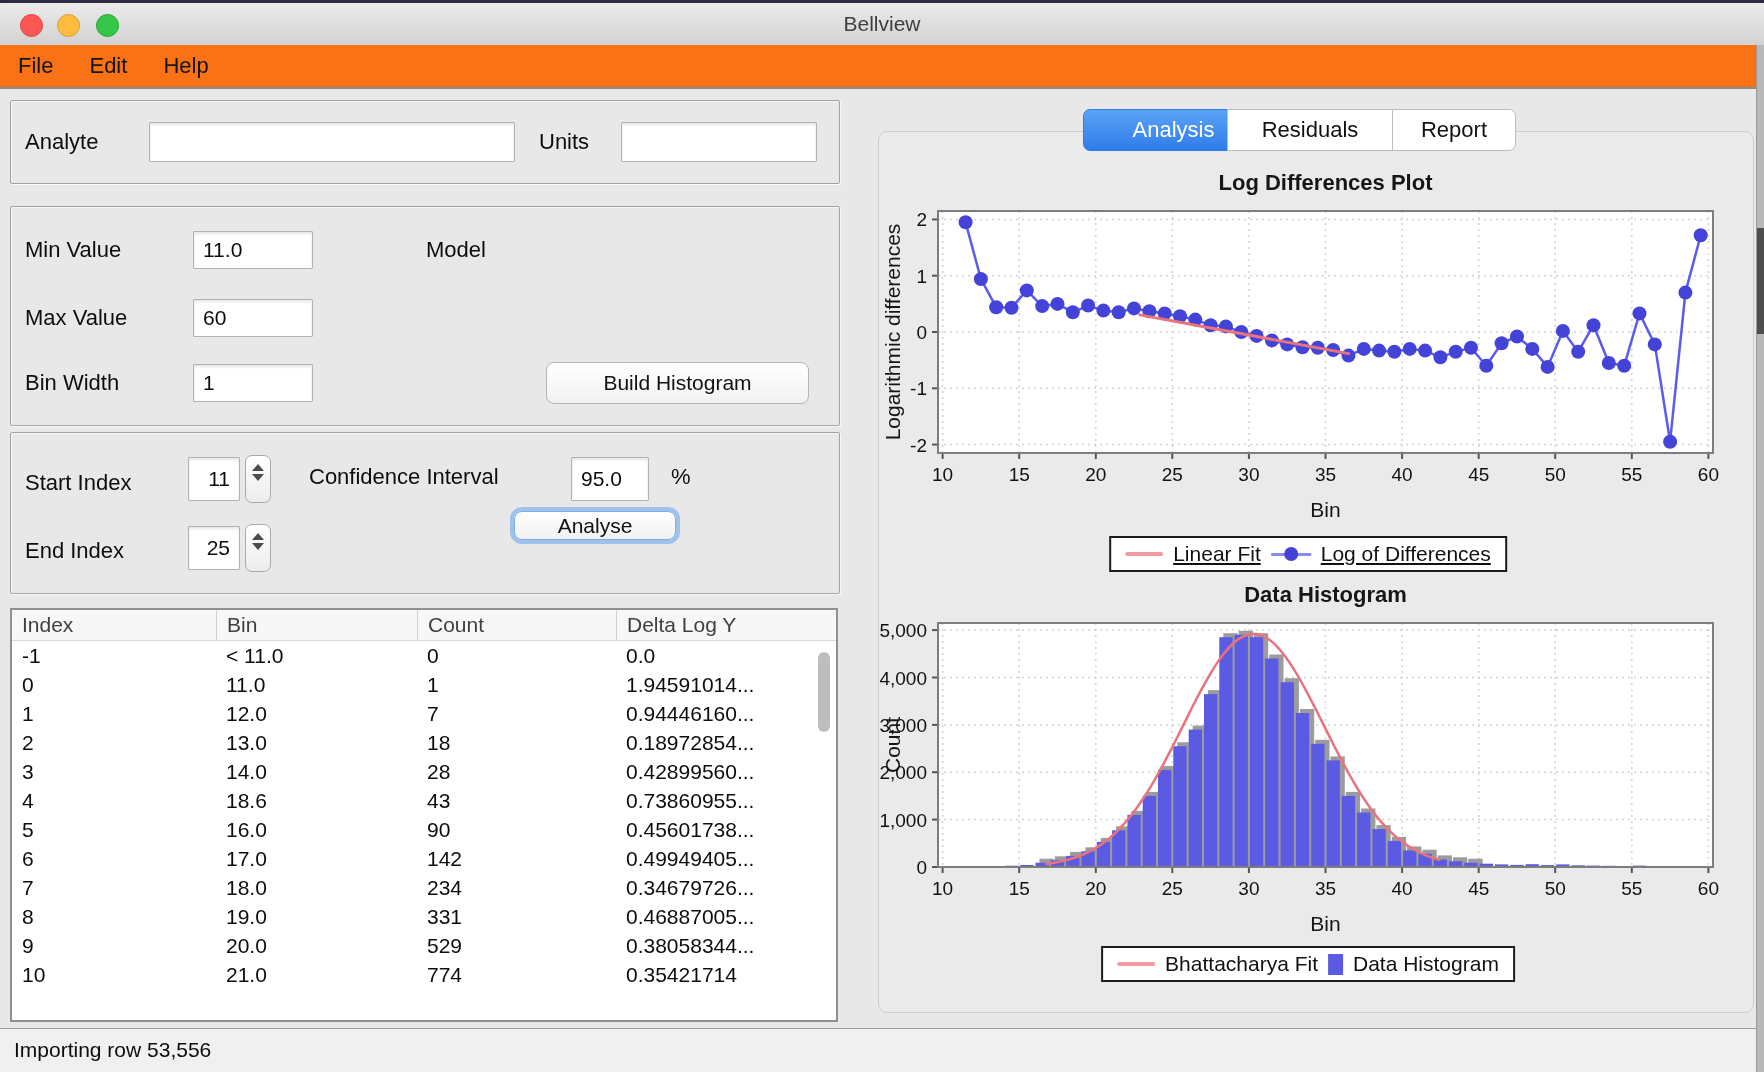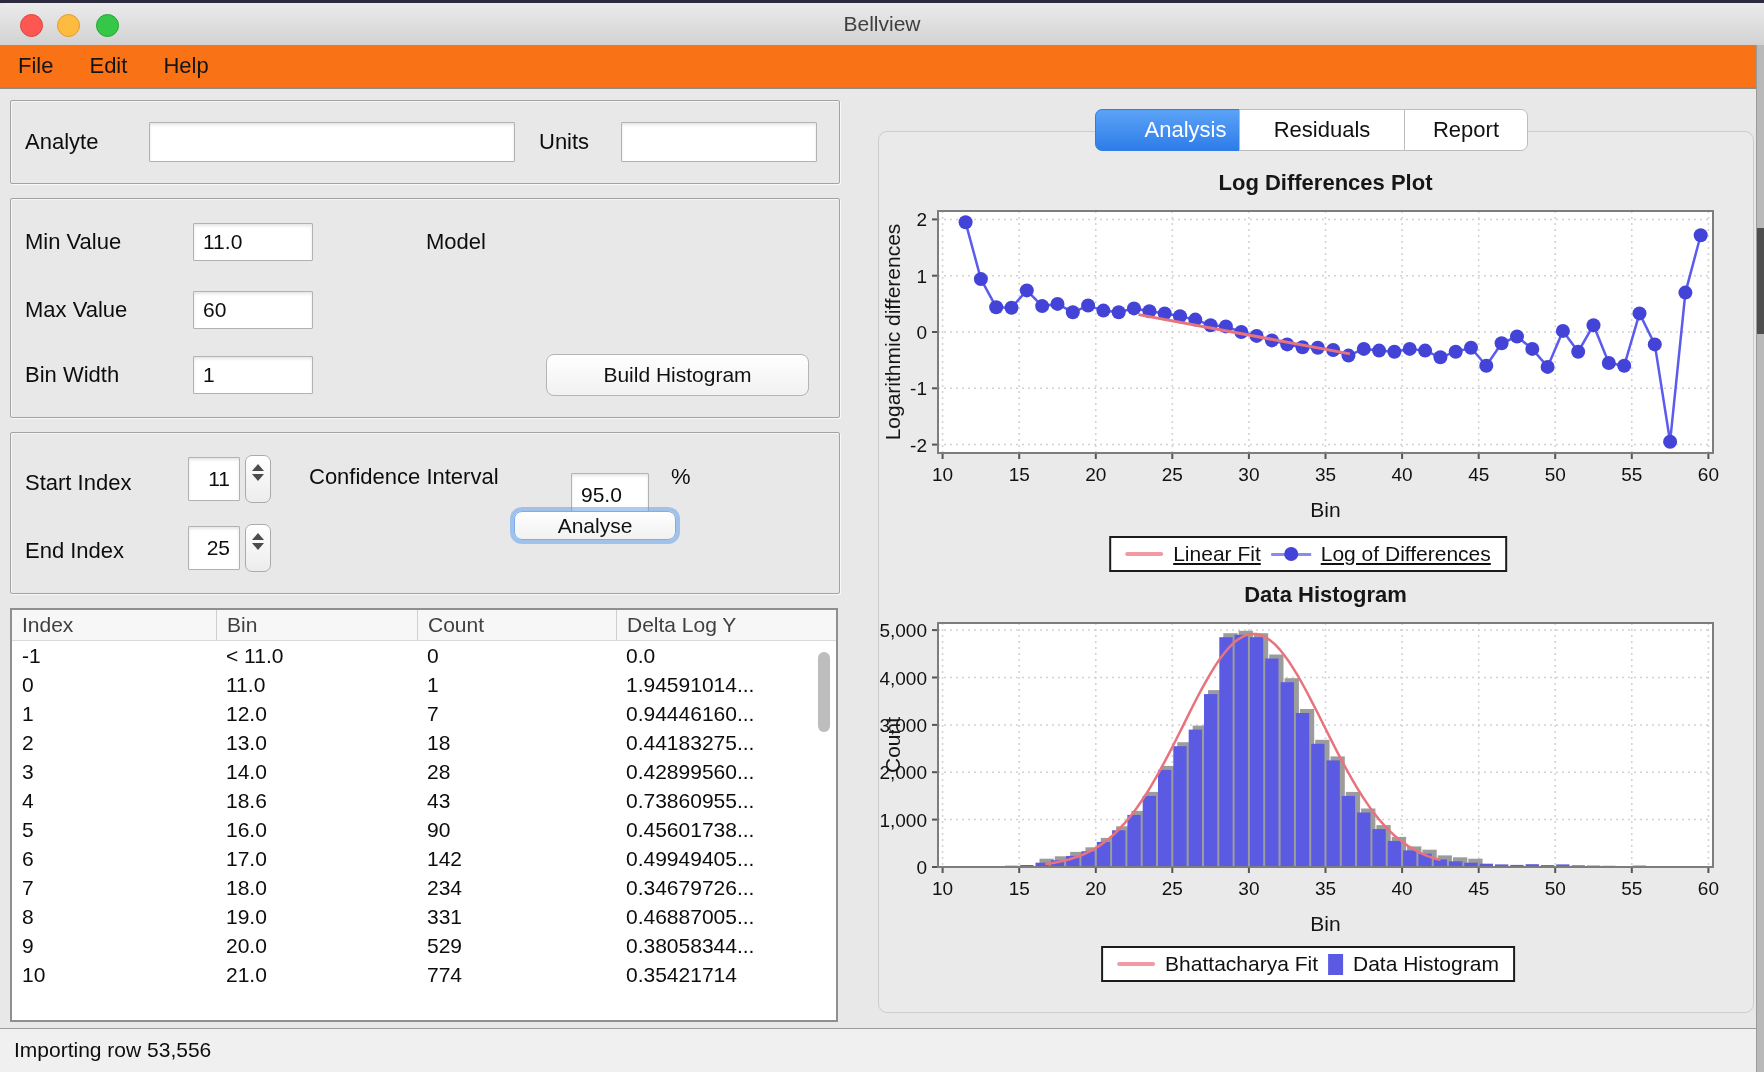--- a/index.html
+++ b/index.html
@@ -53,21 +53,21 @@
   
   .statusbar{position:absolute;left:0;top:1028px;width:1764px;height:44px;background:#f0f0f0;
              border-top:1px solid #9c9c9c;}
   .status-text{position:absolute;left:14px;top:0;font-size:21px;line-height:42px;color:#0d0d0d;}
   
   .rpanel{position:absolute;left:878px;top:131px;width:874px;height:880px;background:#eaeaea;
           border:1px solid #cdcdcd;border-radius:9px;}
   .tabbar{position:absolute;left:1083px;top:109px;height:42px;display:flex;}
   .tab{height:42px;background:#fff;border:1px solid #bdbdbd;margin-left:-1px;font-size:22px;
        display:flex;align-items:center;justify-content:center;color:#111;box-sizing:border-box;}
-  .tab.first{border-radius:7px 0 0 7px;margin-left:12px;padding-left:36px;}
+  .tab.first{border-radius:7px 0 0 7px;margin-left:0;padding-left:36px;}
   .tab.last{border-radius:0 7px 7px 0;}
   .tab.selected{background:linear-gradient(#5ba3f7,#2e7ce8);border-color:#2e7ce8;color:#fff;}
   .chart-svg{position:absolute;}
   .chart-svg text{font-family:"Liberation Sans","DejaVu Sans",sans-serif;}
   .tick{font-size:19px;fill:#111;}
   .ctitle{font-size:22px;font-weight:bold;fill:#161616;}
   .alabel{font-size:21px;fill:#161616;}
   .legend{position:absolute;transform:translateX(-50%);background:#fff;border:2px solid #1b1b1b;
           display:flex;align-items:center;gap:10px;padding:4px 14px;white-space:nowrap;font-size:21px;}
   .sw-line{display:inline-block;width:38px;height:4px;background:#f29aa3;border-radius:2px;}
@@ -99,40 +99,40 @@
       <div class="menu-item">Help</div>
     </div>
 
   <div class="panel" style="left:10px;top:100px;width:828px;height:82px;">
     <div class="lbl" style="left:14px;top:28px;">Analyte</div>
     <input class="txtin" style="left: 138px; top: 21px; width: 366px; height: 40px;" value="">
     <div class="lbl" style="left:528px;top:28px;">Units</div>
     <input class="txtin" style="left: 610px; top: 21px; width: 196px; height: 40px;" value="">
   </div>
 
-  <div class="panel" style="left:10px;top:198px;width:828px;height:218px;">
+  <div class="panel" style="left:10px;top:206px;width:828px;height:218px;">
     <div class="lbl" style="left:14px;top:30px;">Min Value</div>
     <input class="txtin" style="left: 182px; top: 24px; width: 120px; height: 38px;" value="11.0">
     <div class="lbl" style="left:14px;top:98px;">Max Value</div>
     <input class="txtin" style="left: 182px; top: 92px; width: 120px; height: 38px;" value="60">
     <div class="lbl" style="left:14px;top:163px;">Bin Width</div>
     <input class="txtin" style="left: 182px; top: 157px; width: 120px; height: 38px;" value="1">
     <div class="lbl" style="left:415px;top:30px;">Model</div>
     <button class="btn" style="left:535px;top:155px;width:263px;height:42px;">Build Histogram</button>
   </div>
 
   <div class="panel" style="left:10px;top:432px;width:828px;height:160px;">
     <div class="lbl" style="left:14px;top:37px;">Start Index</div>
     <input class="txtin" style="left: 177px; top: 24px; width: 52px; height: 44px; text-align: right;" value="11">
     <div class="stepper" style="left:234px;top:22px;">
       <div class="tri-up"></div>
       <div class="tri-dn"></div>
     </div>
     <div class="lbl" style="left:298px;top:31px;">Confidence Interval</div>
-    <input class="txtin" style="left: 560px; top: 24px; width: 78px; height: 44px; margin-top: 16px;" value="95.0">
+    <input class="txtin" style="left: 560px; top: 24px; width: 78px; height: 44px;" value="95.0">
     <div class="lbl" style="left:660px;top:31px;">%</div>
     <div class="lbl" style="left:14px;top:105px;">End Index</div>
     <input class="txtin" style="left: 177px; top: 93px; width: 52px; height: 44px; text-align: right;" value="25">
     <div class="stepper" style="left:234px;top:91px;">
       <div class="tri-up"></div>
       <div class="tri-dn"></div>
     </div>
     <button class="btn btn-focused" style="left:503px;top:78px;width:162px;height:29px;">Analyse</button>
   </div>
 
@@ -159,21 +159,21 @@
         <div class="trow">
           <div class="td">1</div>
           <div class="td">12.0</div>
           <div class="td">7</div>
           <div class="td">0.94446160...</div>
         </div>
         <div class="trow">
           <div class="td">2</div>
           <div class="td">13.0</div>
           <div class="td">18</div>
-          <div class="td">0.44183275...</div>
+          <div class="td">0.18972854...</div>
         </div>
         <div class="trow">
           <div class="td">3</div>
           <div class="td">14.0</div>
           <div class="td">28</div>
           <div class="td">0.42899560...</div>
         </div>
         <div class="trow">
           <div class="td">4</div>
           <div class="td">18.6</div>

